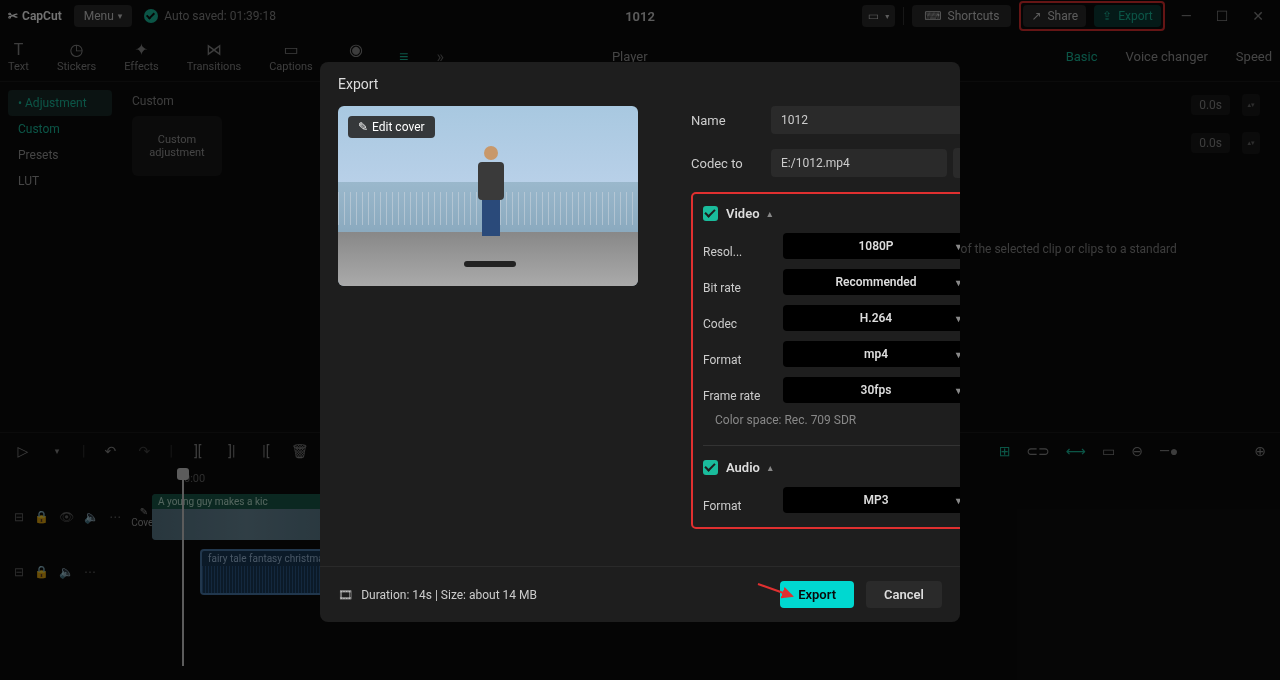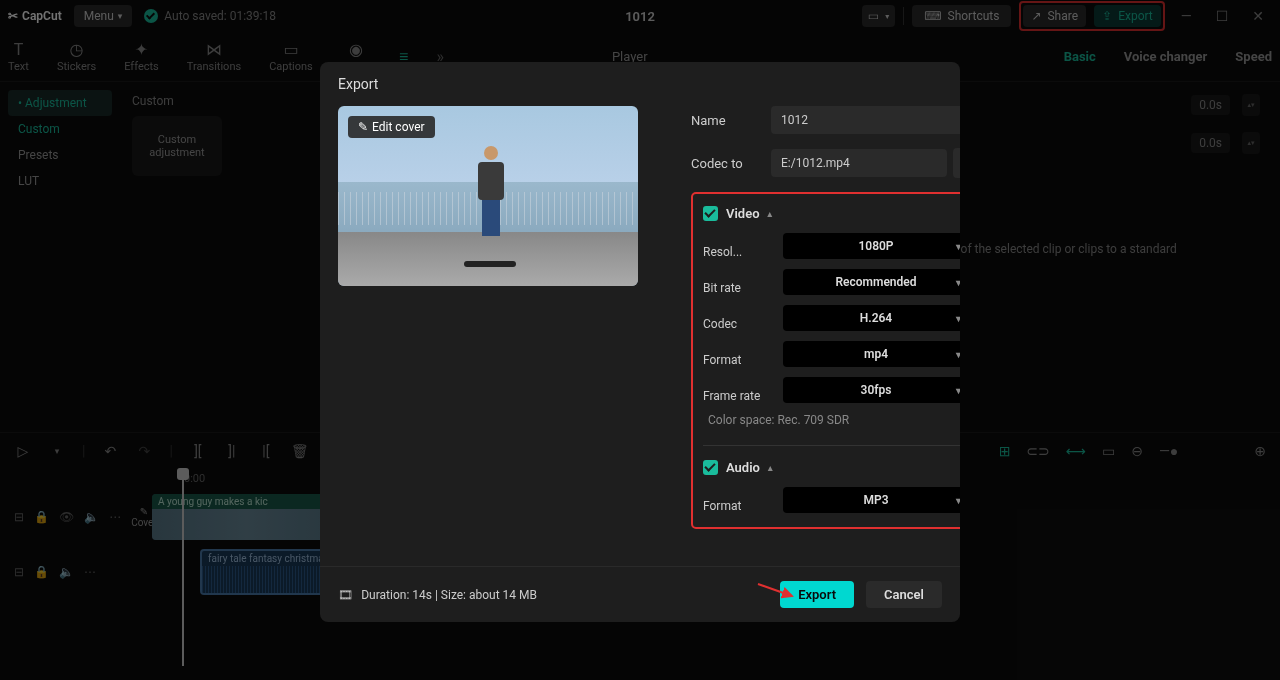--- a/index.html
+++ b/index.html
@@ -17,21 +17,21 @@
 .top-icon-btn.export { background: #0d3a37; color: #1abc9c; }
 .highlight-red { border: 2px solid #e03030; border-radius: 4px; padding: 2px; display: flex; gap: 8px; }
 .win-ctrl { color: #888; font-size: 14px; padding: 0 8px; }
 
 .tabs-row { height: 50px; display: flex; align-items: center; padding: 0 8px; gap: 28px; border-bottom: 1px solid #1a1a1a; }
 .tool-tab { display: flex; flex-direction: column; align-items: center; gap: 2px; color: #888; font-size: 11px; }
 .tool-tab .ico { font-size: 16px; height: 18px; display:flex;align-items:center;justify-content:center; }
 .player-label { margin-left: 140px; color: #999; font-size: 13px; }
 .tabs-row .tool-tab.adjustments .ico { color: #1abc9c; }
 .panel-tabs-right { margin-left: auto; display: flex; gap: 28px; font-size: 13px; }
-.panel-tabs-right span { color: #999; font-weight: bold; }
+.panel-tabs-right span { color: #999; }
 .panel-tabs-right span.active { color: #1abc9c; }
 
 .main-area { display: flex; height: 350px; }
 .left-panel { width: 120px; padding: 8px; }
 .sub-tab { font-size: 12px; padding: 6px 10px; border-radius: 4px; color: #999; }
 .sub-tab.active { background: #1a2a28; color: #1abc9c; }
 .sub-tab.teal { color: #1abc9c; }
 .mid-panel { flex: 1; padding: 12px; }
 .custom-label { font-size: 12px; color: #888; margin-bottom: 8px; }
 .custom-thumb { width: 90px; height: 60px; background: #1a1a1a; border-radius: 6px; display: flex; align-items: center; justify-content: center; text-align: center; font-size: 11px; color: #999; padding: 6px; }
@@ -85,21 +85,21 @@
 .section-box { border: 2px solid #e03030; border-radius: 5px; padding: 12px 10px; margin-top: 6px; position: relative; }
 .section-box .scrollbar { position: absolute; right: 4px; top: 30px; width: 5px; height: 220px; background: #3a3a3a; border-radius: 3px; }
 .sect-title { display: flex; align-items: center; gap: 8px; font-weight: 600; color: #ddd; margin-bottom: 12px; }
 .cb { width: 15px; height: 15px; background: #1abc9c; border-radius: 3px; position: relative; }
 .cb::after { content:''; position:absolute; left:4px; top:1px; width:4px; height:8px; border:solid #1e1e1e; border-width:0 2px 2px 0; transform:rotate(45deg); }
 .caret { color: #888; font-size: 9px; }
 .opt-row { display: flex; align-items: flex-end; margin-bottom: 10px; }
 .opt-row label { flex: 0 0 80px; color: #ccc; font-size: 12px; }
 .select { flex: 1; background: #000000; border-radius: 4px; padding: 6px 10px; color: #ddd; font-size: 12px; font-weight: 600; text-align: center; position: relative; }
 .select .chev { position: absolute; right: 8px; top: 50%; transform: translateY(-50%); color: #888; font-size: 10px; }
-.cspace { color: #888; font-size: 12px; margin: 4px 5px 18px; }
+.cspace { color: #888; font-size: 12px; margin: 4px 12px 18px; }
 .modal-footer { display: flex; align-items: center; padding: 14px 18px; border-top: 1px solid #2a2a2a; }
 .duration { display: flex; align-items: center; gap: 8px; font-size: 12px; color: #ccc; }
 .footer-btns { margin-left: auto; display: flex; gap: 12px; align-items: center; }
 .arrow-svg { position: absolute; left: 756px; top: 582px; width: 40px; height: 20px; z-index: 21; pointer-events:none; }
 .btn-export { background: #00d8d0; color: #0a0a0a; font-weight: 600; padding: 6px 18px; border-radius: 4px; font-size: 13px; }
 .btn-cancel { background: #2a2a2a; color: #ddd; font-weight: 600; padding: 6px 18px; border-radius: 4px; font-size: 13px; }
 </style>
 </head>
 <body>
 

